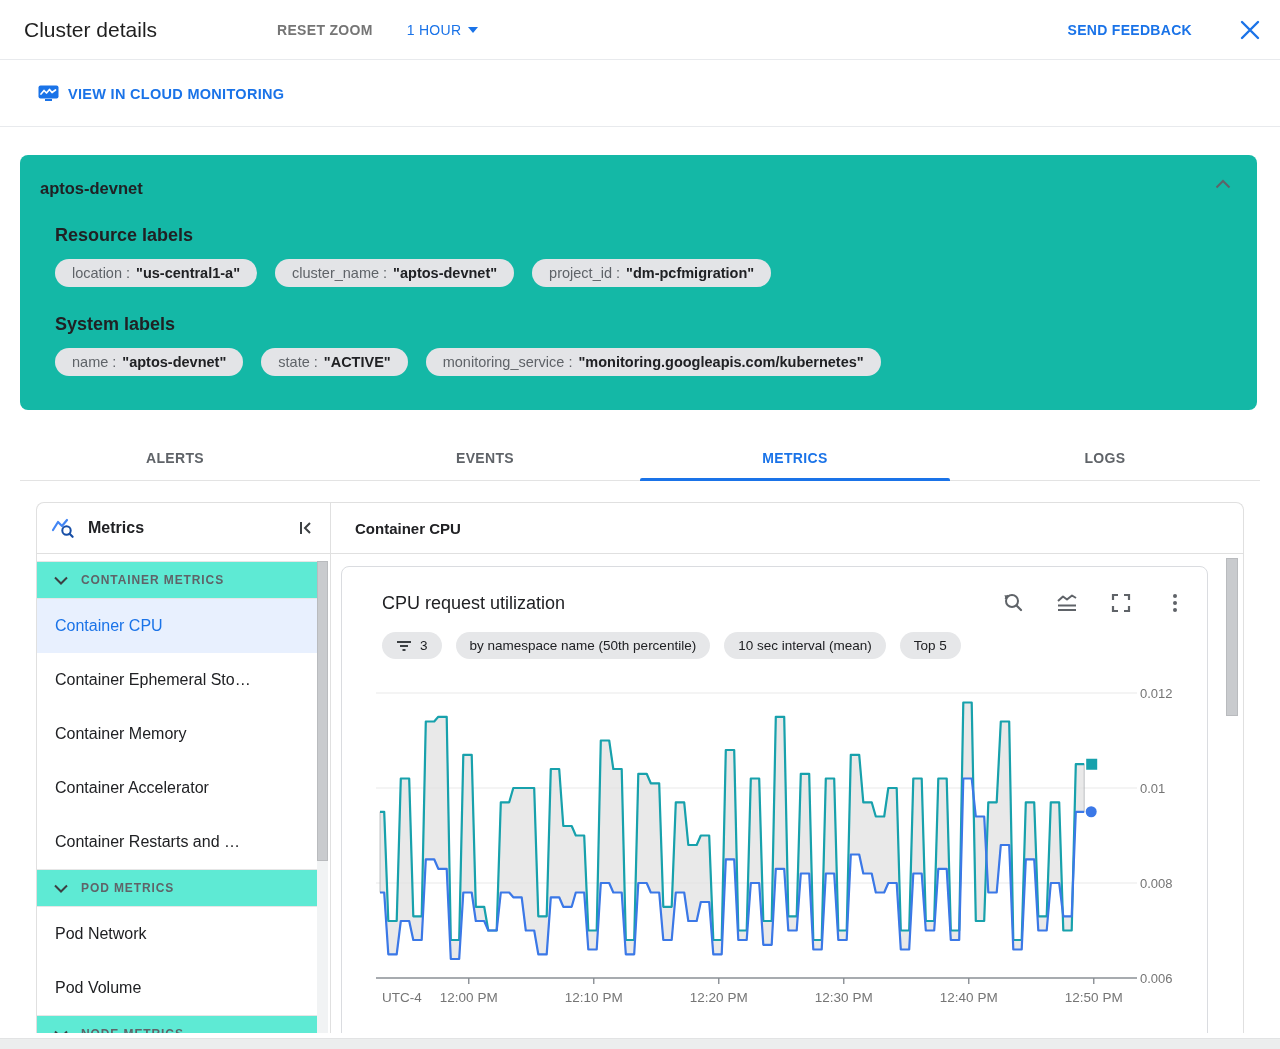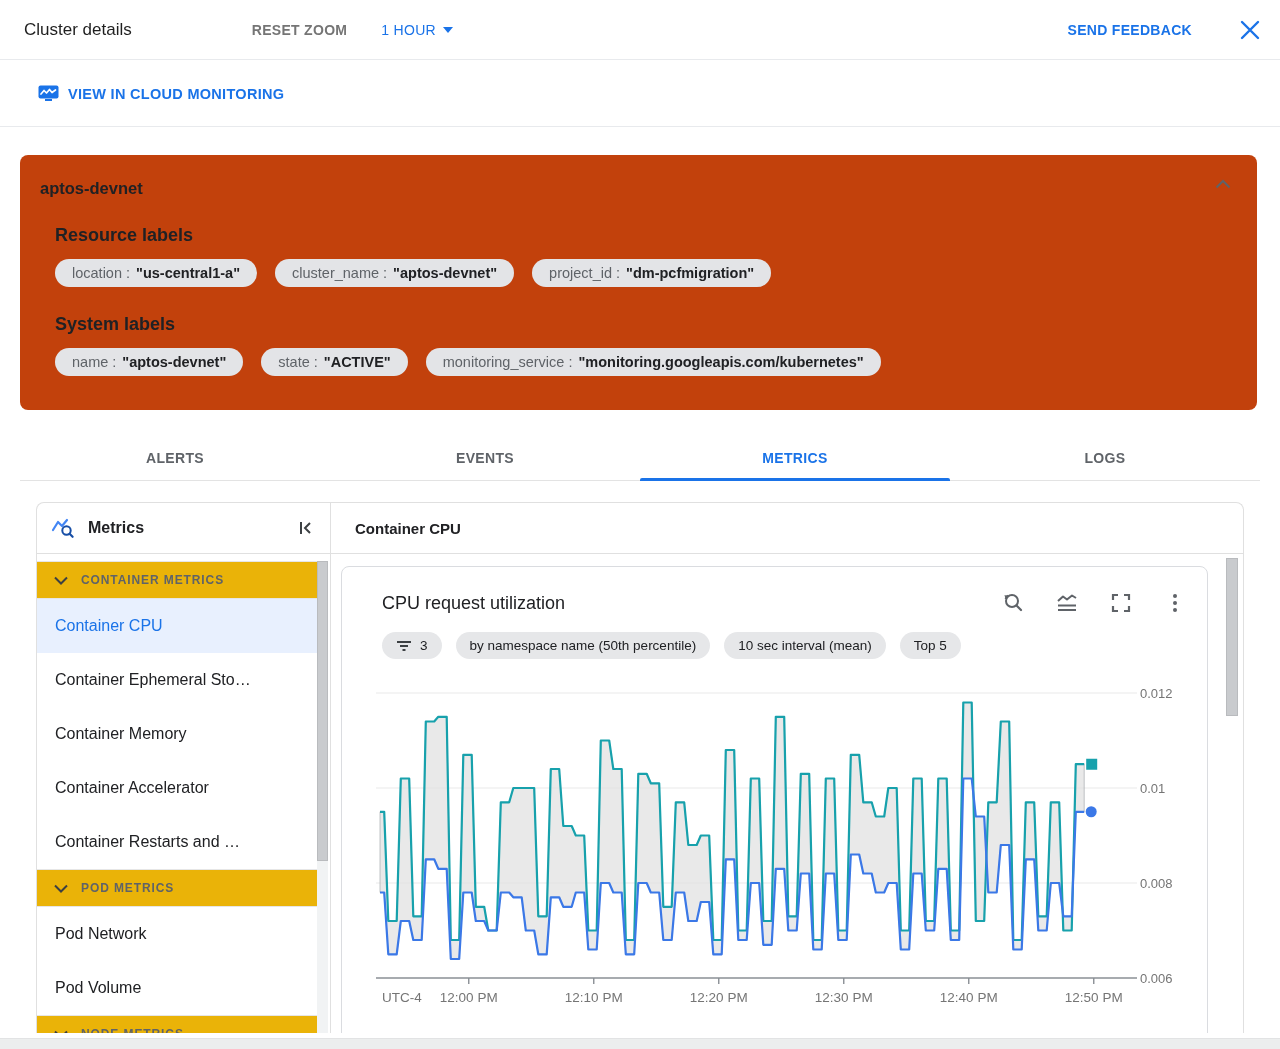--- a/index.html
+++ b/index.html
@@ -1,36 +1,36 @@
 <!DOCTYPE html>
 <html><head>
 <meta charset="utf-8">
 <style>
   * { margin:0; padding:0; box-sizing:border-box; }
   html,body { width:1280px; height:1049px; background:#fff; overflow:hidden;
     font-family:"Liberation Sans","DejaVu Sans",sans-serif; color:#202124; }
   .appbar { height:60px; display:flex; align-items:center; padding:0 18px 0 24px;
     border-bottom:1px solid #e8eaed; }
-  .appbar-title { font-size:17px; color:#1f1f1f; }
+  .appbar-title { font-size:21px; color:#1f1f1f; }
   .reset-zoom { margin-left:120px; font-size:14px; font-weight:bold; color:#757575;
     letter-spacing:.3px; cursor:pointer;text-align:right; }
   .time-range { margin-left:34px; font-size:14px; font-weight:normal; color:#1a73e8;
     letter-spacing:.3px; cursor:pointer; display:flex; align-items:center; gap:7px; }
   .caret-down { width:0; height:0; border-left:5px solid transparent;
     border-right:5px solid transparent; border-top:6px solid #1a73e8; }
   .appbar-spacer { flex:1; }
   .send-feedback { font-size:14px; font-weight:bold; color:#1a73e8; letter-spacing:.3px;
     margin-right:46px; cursor:pointer; }
   .close-btn { width:24px; height:24px; cursor:pointer; display:flex; align-items:center;
     justify-content:center; }
   .linkbar { height:67px; display:flex; align-items:center; padding-left:38px;
     border-bottom:1px solid #e8eaed; }
   .mon-link { display:flex; align-items:flex-end; gap:9px; color:#1a73e8; font-size:14.5px;
     font-weight:bold; letter-spacing:.3px; cursor:pointer; }
-  .cluster-card { margin:28px 23px 0 20px; background:#c2410c; border-radius:8px;
+  .cluster-card { margin:28px 23px 0 20px; background:#14b8a6; border-radius:8px;
     padding:24px 20px 34px 20px; position:relative; }
   .cluster-name { font-size:16.5px; font-weight:bold; color:#202124; }
   .card-collapse { position:absolute; right:26px; top:20px; cursor:pointer; }
   .labels-title { font-size:18px; font-weight:bold; margin:27px 0 0 15px; }
   .chip-row { display:flex; gap:18px; margin:13px 0 0 15px; }
   .kv-chip { background:#e3e4e7; border-radius:15px; height:28px; display:flex;
     align-items:center; padding:0 17px; font-size:14.5px; white-space:nowrap; }
   .kv-chip .k { color:#5f6368; }
   .kv-chip .v { color:#202124; font-weight:bold; margin-left:6px; }
   .kv-chip .sep { color:#5f6368; margin-left:4px; }
@@ -47,21 +47,21 @@
   .sb-header { width:294px; display:flex; align-items:center; padding:0 16px 0 14px;
     border-right:1px solid #e0e0e0; }
   .sb-title { font-size:16px; font-weight:bold; margin-left:13px; flex:1; }
   .main-header { flex:1; display:flex; align-items:center; padding-left:24px;
     font-size:15px; font-weight:bold; }
   .panel-body { flex:1; display:flex; position:relative; overflow:hidden; }
   .sidebar { width:294px; border-right:1px solid #e0e0e0; position:relative; padding-top:7px; }
   .sb-rail { position:absolute; top:7px; right:2px; width:11px; bottom:0; background:#f1f3f4; }
   .sb-thumb { position:absolute; top:0; left:0; width:11px; height:300px; background:#c9cbce;
     border:1px solid #b9bbbe; cursor:pointer; }
-  .section-header { height:38px; background:#eab308; border-top:1px solid #e6e6e6;
+  .section-header { height:38px; background:#5eead4; border-top:1px solid #e6e6e6;
     border-bottom:1px solid #e6e6e6; display:flex; align-items:center; padding-left:17px;
     gap:13px; cursor:pointer; width:283px; }
   .section-header span { font-size:12px; font-weight:bold; letter-spacing:.9px; color:#5f6368; }
   .sb-item { height:54px; display:flex; align-items:center; padding-left:18px; font-size:16px;
     color:#202124; cursor:pointer; width:283px; white-space:nowrap; overflow:hidden; }
   .sb-item.selected { background:#e8f0fe; color:#1a73e8; }
   .main-region { flex:1; position:relative; }
   .chart-card { position:absolute; left:10px; top:12px; width:867px; height:482px;
     border:1px solid #dadce0; border-radius:8px; background:#fff; padding:20px; }
   .chart-title-row { display:flex; align-items:flex-start; justify-content:space-between; }

